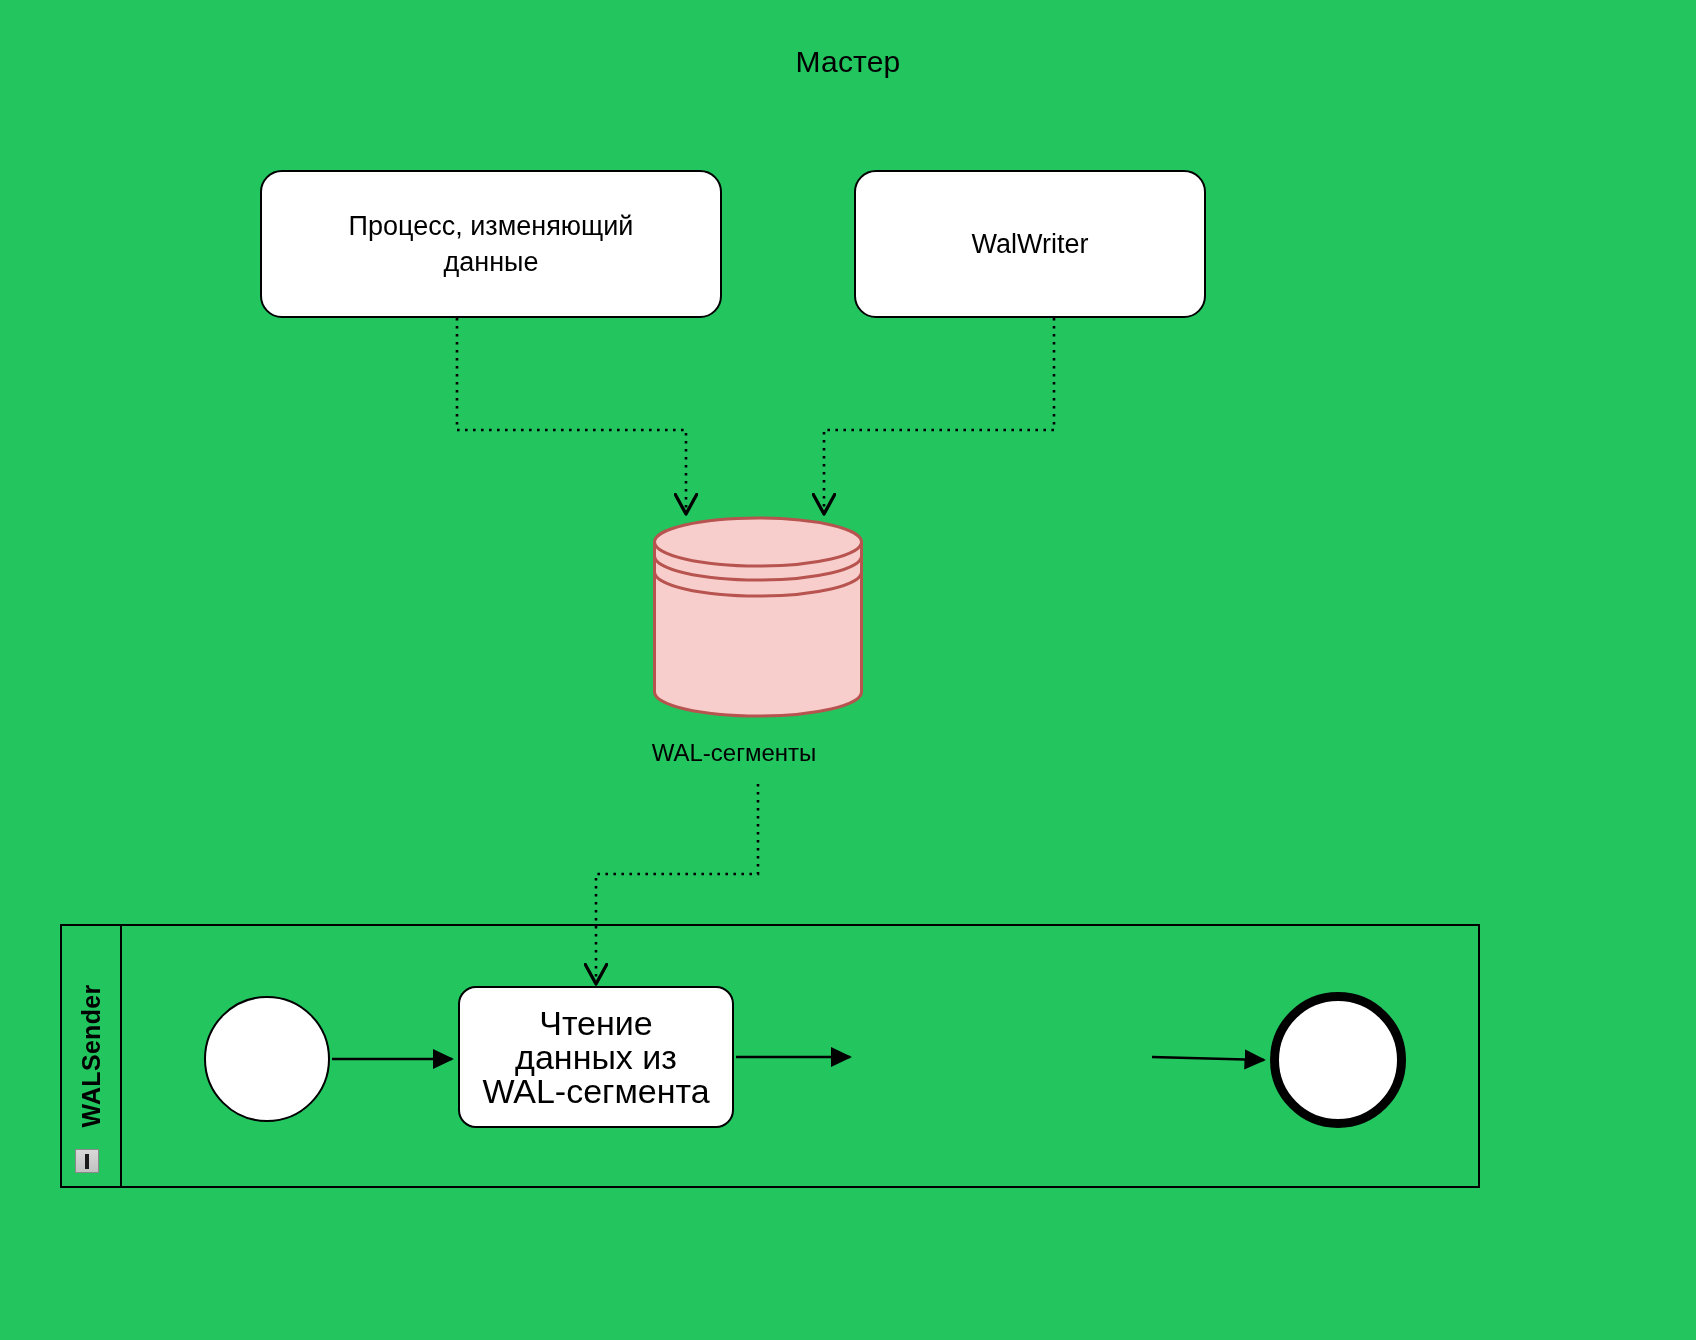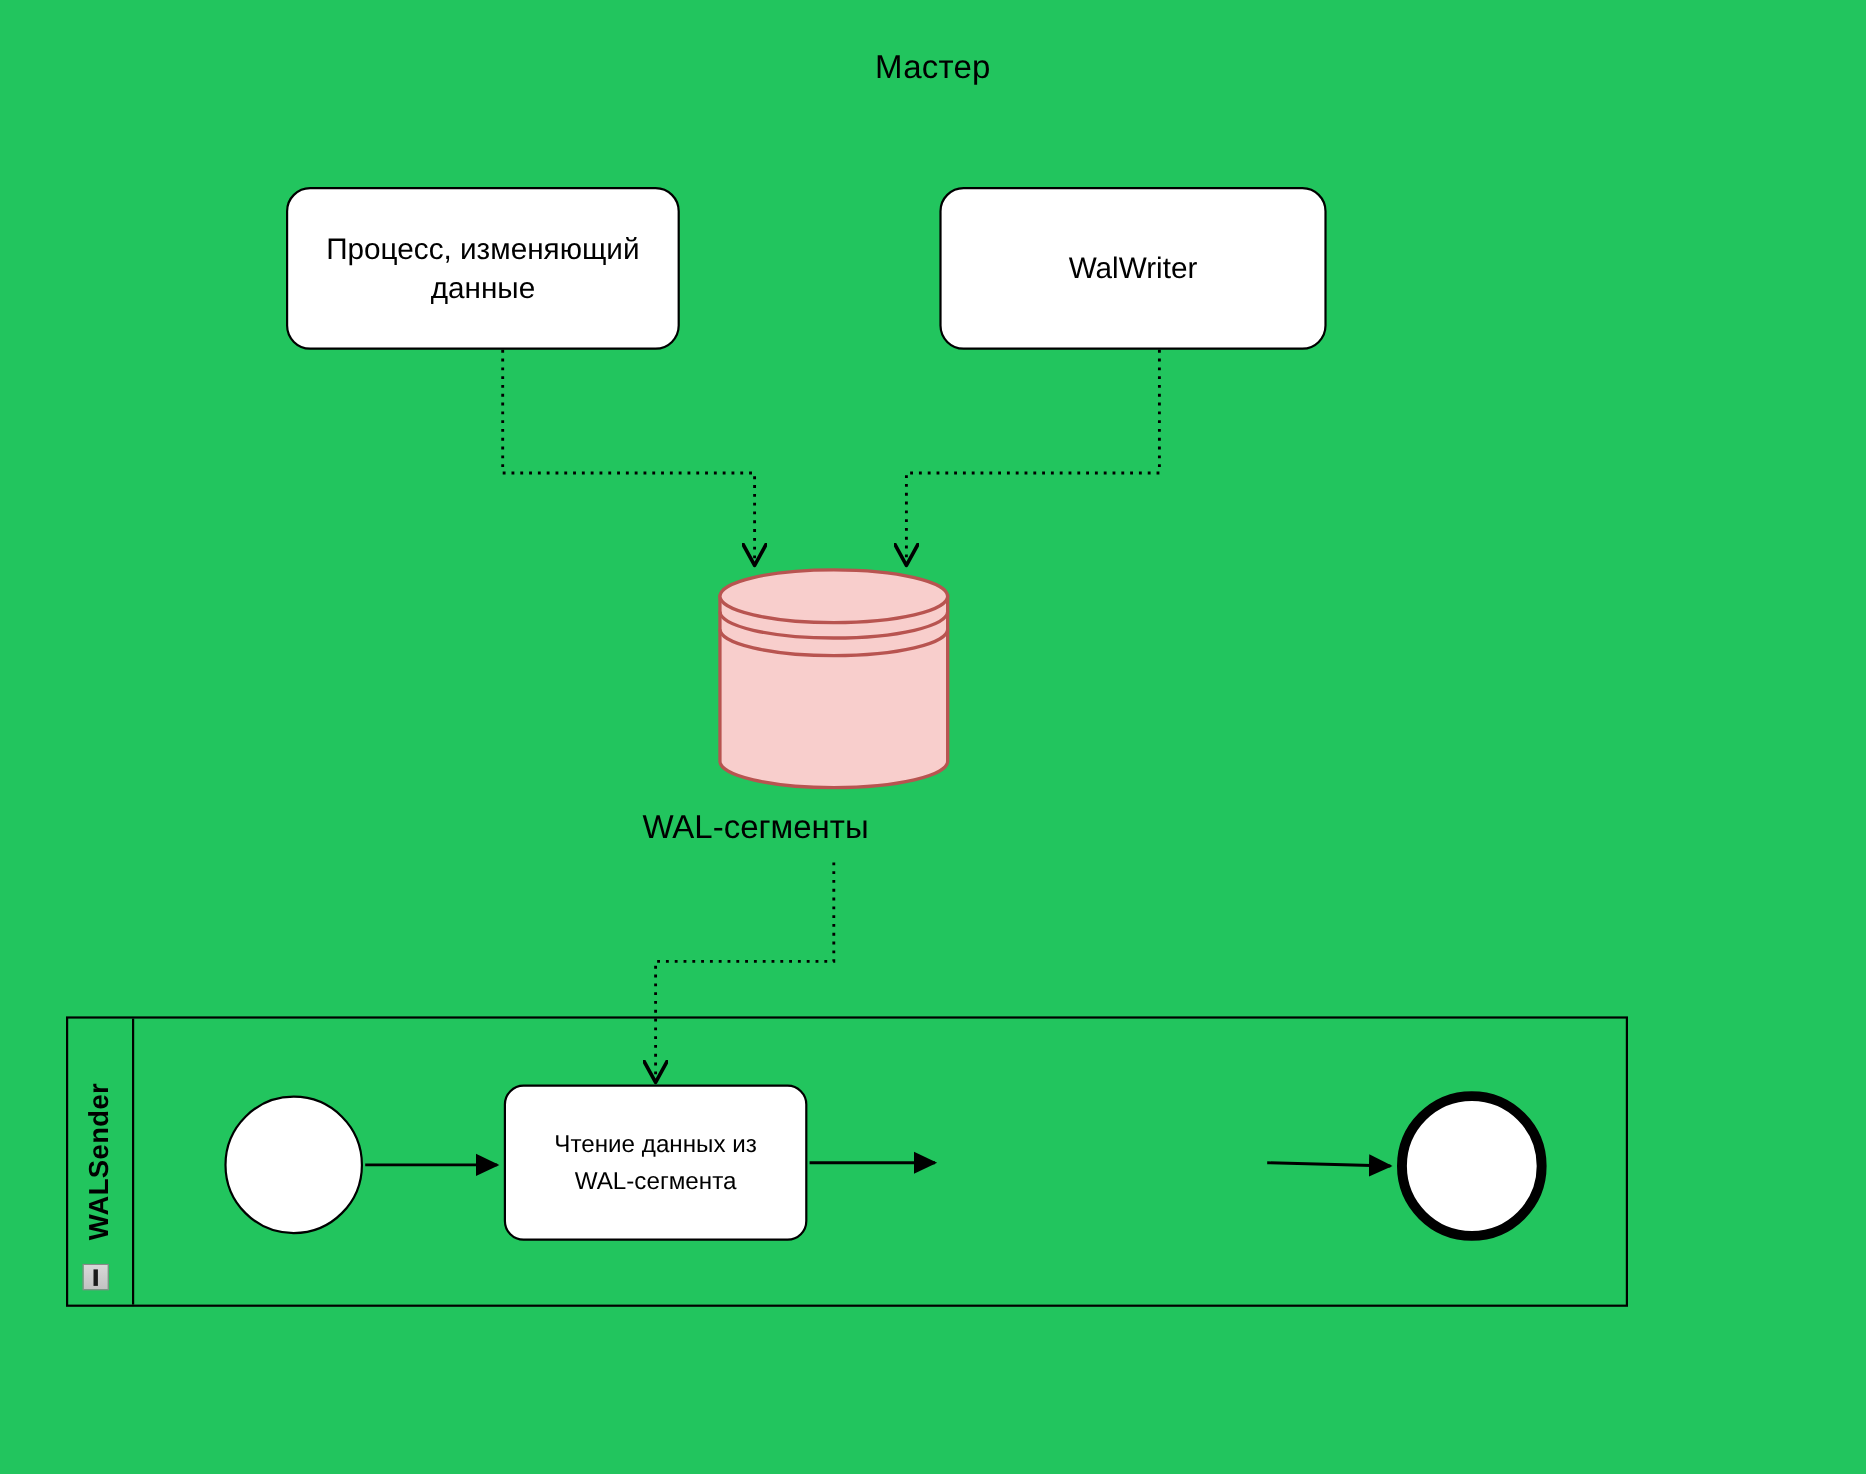--- a/index.html
+++ b/index.html
@@ -50,43 +50,43 @@
     border-radius: 22px;
     display: flex;
     align-items: center;
     justify-content: center;
     text-align: center;
     font-size: 27px;
     line-height: 36px;
     padding: 4px 16px;
     white-space: pre-line;
   }
-  .task.small-round { border-radius: 18px; border-width: 2.2px; font-size: 22px; line-height: 34px; }
-
-  #task-process-changing-data { left: 260px;  top: 170px;  width: 358px; height: 148px; }
+  .task.small-round { border-radius: 18px; border-width: 2.2px; font-size: 34px; line-height: 34px; }
+
+  #task-process-changing-data { left: 260px;  top: 170px;  width: 462px; height: 148px; }
   #task-walwriter           { left: 854px;  top: 170px;  width: 352px; height: 148px; }
   #task-read-wal            { left: 458px;  top: 986px;  width: 276px; height: 142px; }
   #task-send-to-replica     { left: 856px;  top: 986px;  width: 294px; height: 138px; }
 
   
   .datastore {
     position: absolute;
     left: 652px;
     top: 516px;
     width: 212px;
     height: 202px;
   }
   .datastore svg { display: block; }
   .datastore-label {
     position: absolute;
-    left: 584px;
+    left: 548px;
     top: 736px;
     width: 372px;
-    text-align: left;
-    font-size: 30px;
+    text-align: center;
+    font-size: 24px;
     line-height: 34px;
     color: #000;
   }
 
   
   .pool {
     position: absolute;
     left: 60px;
     top: 924px;
     width: 1420px;

